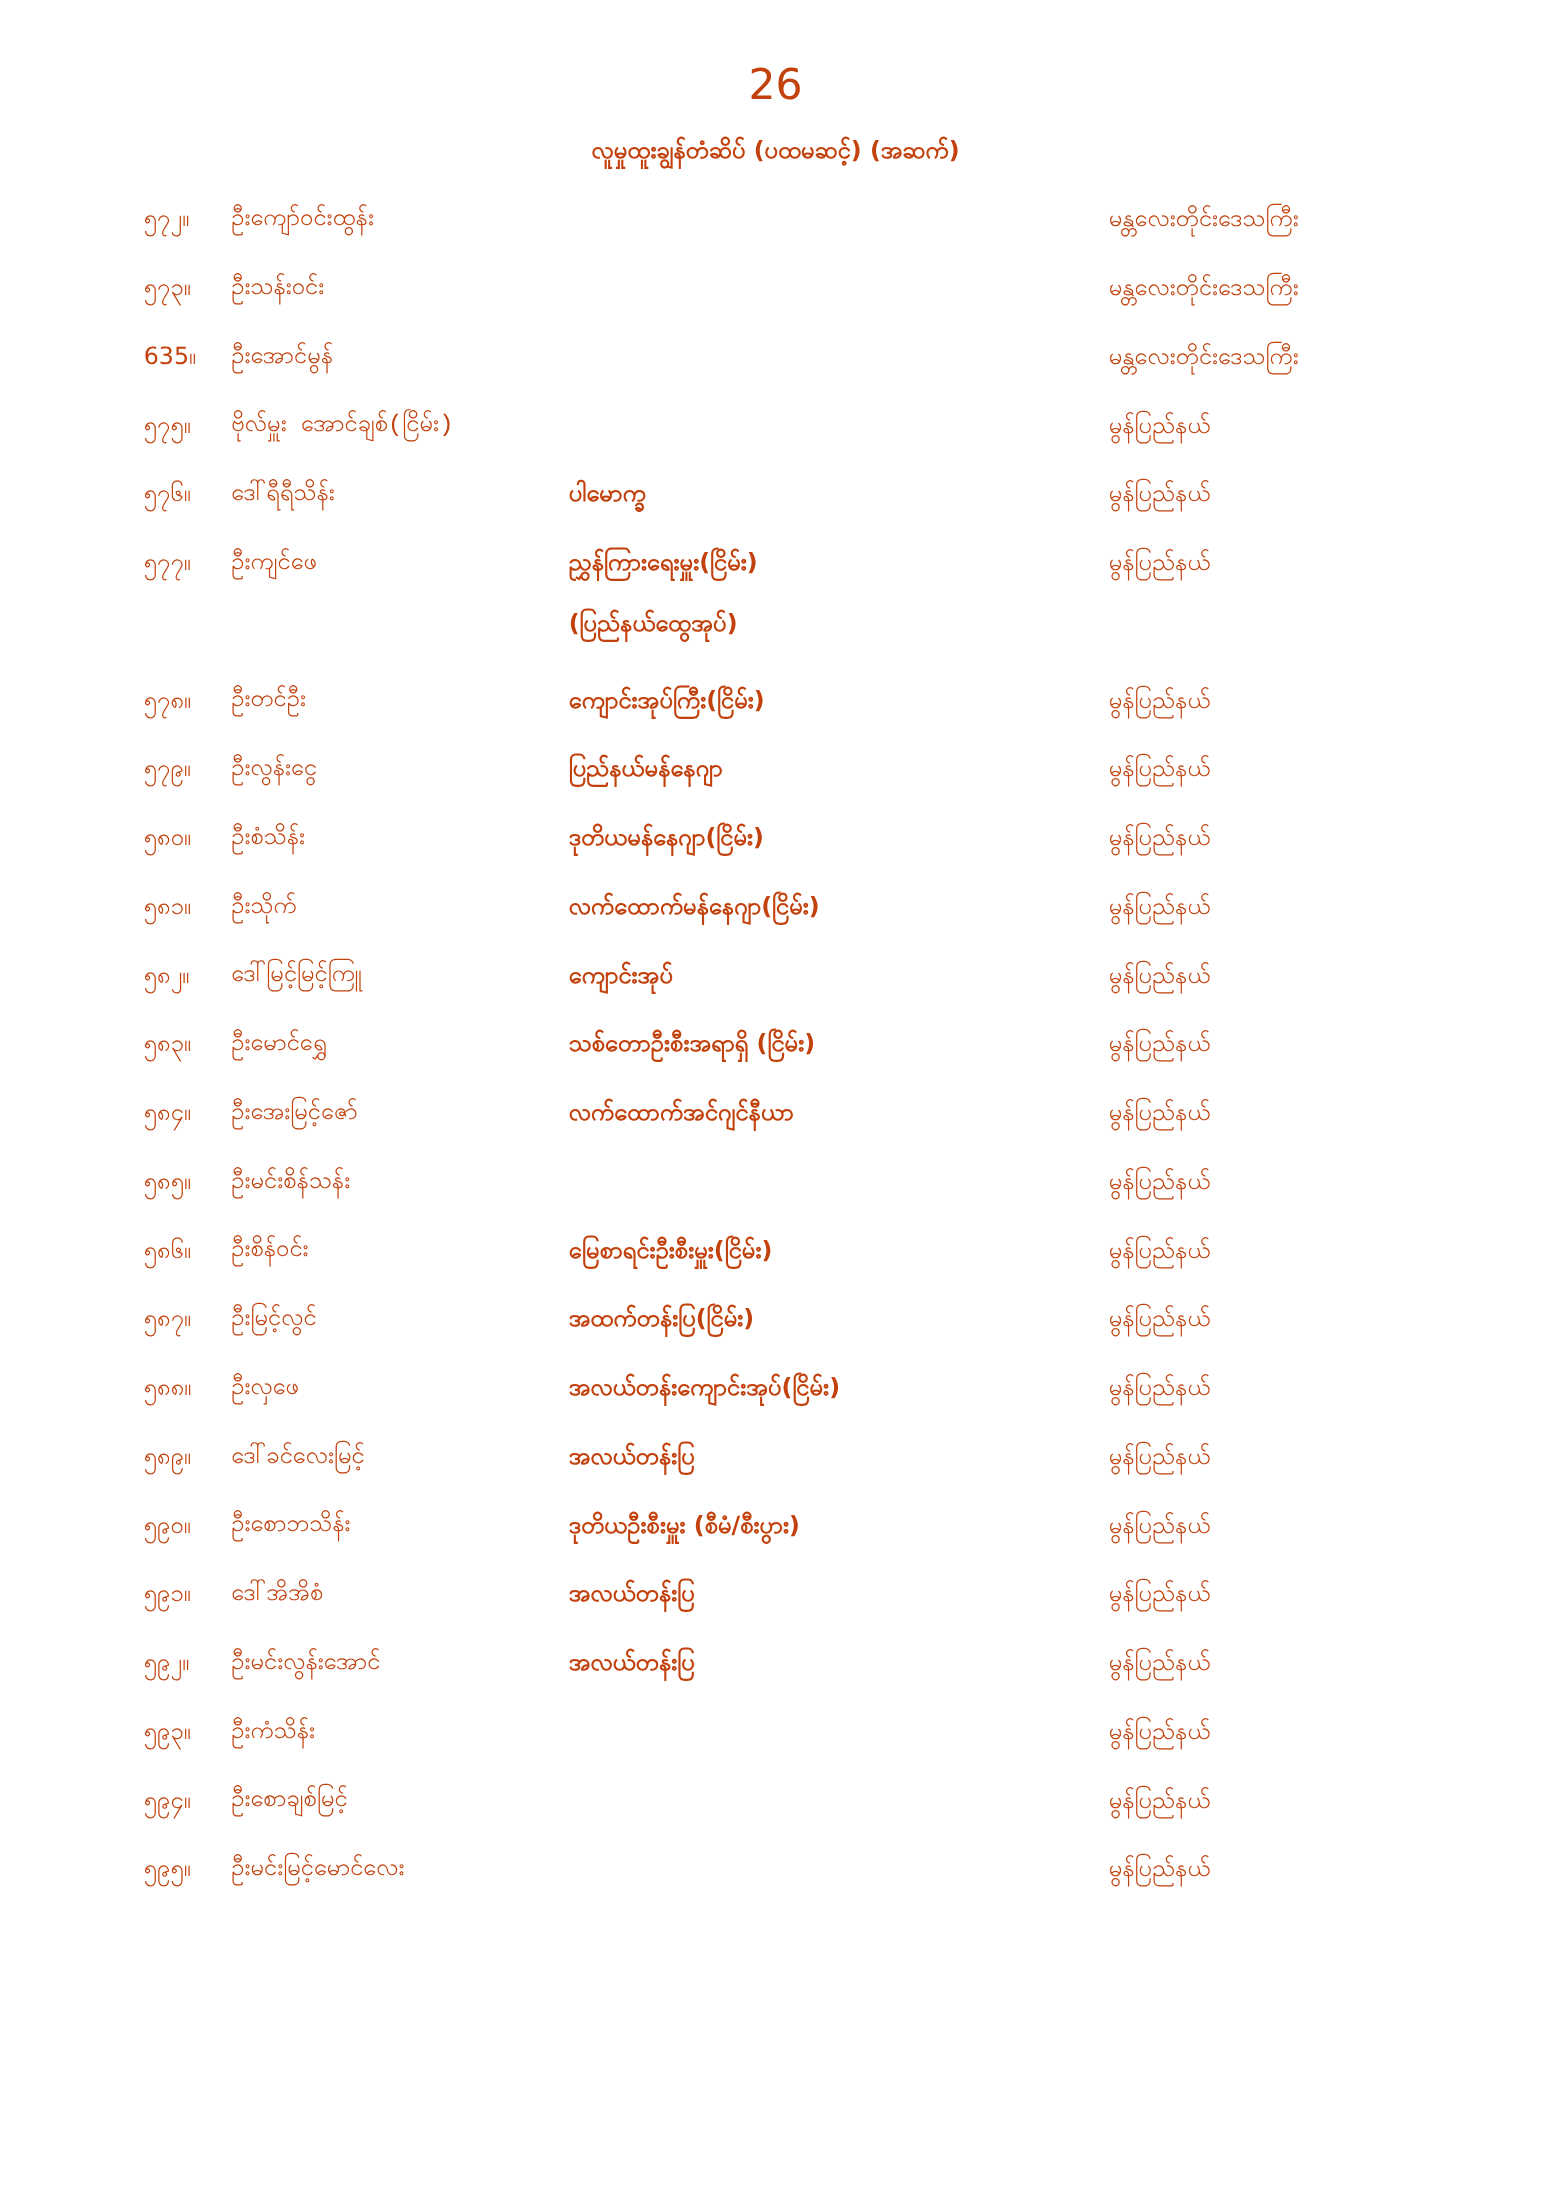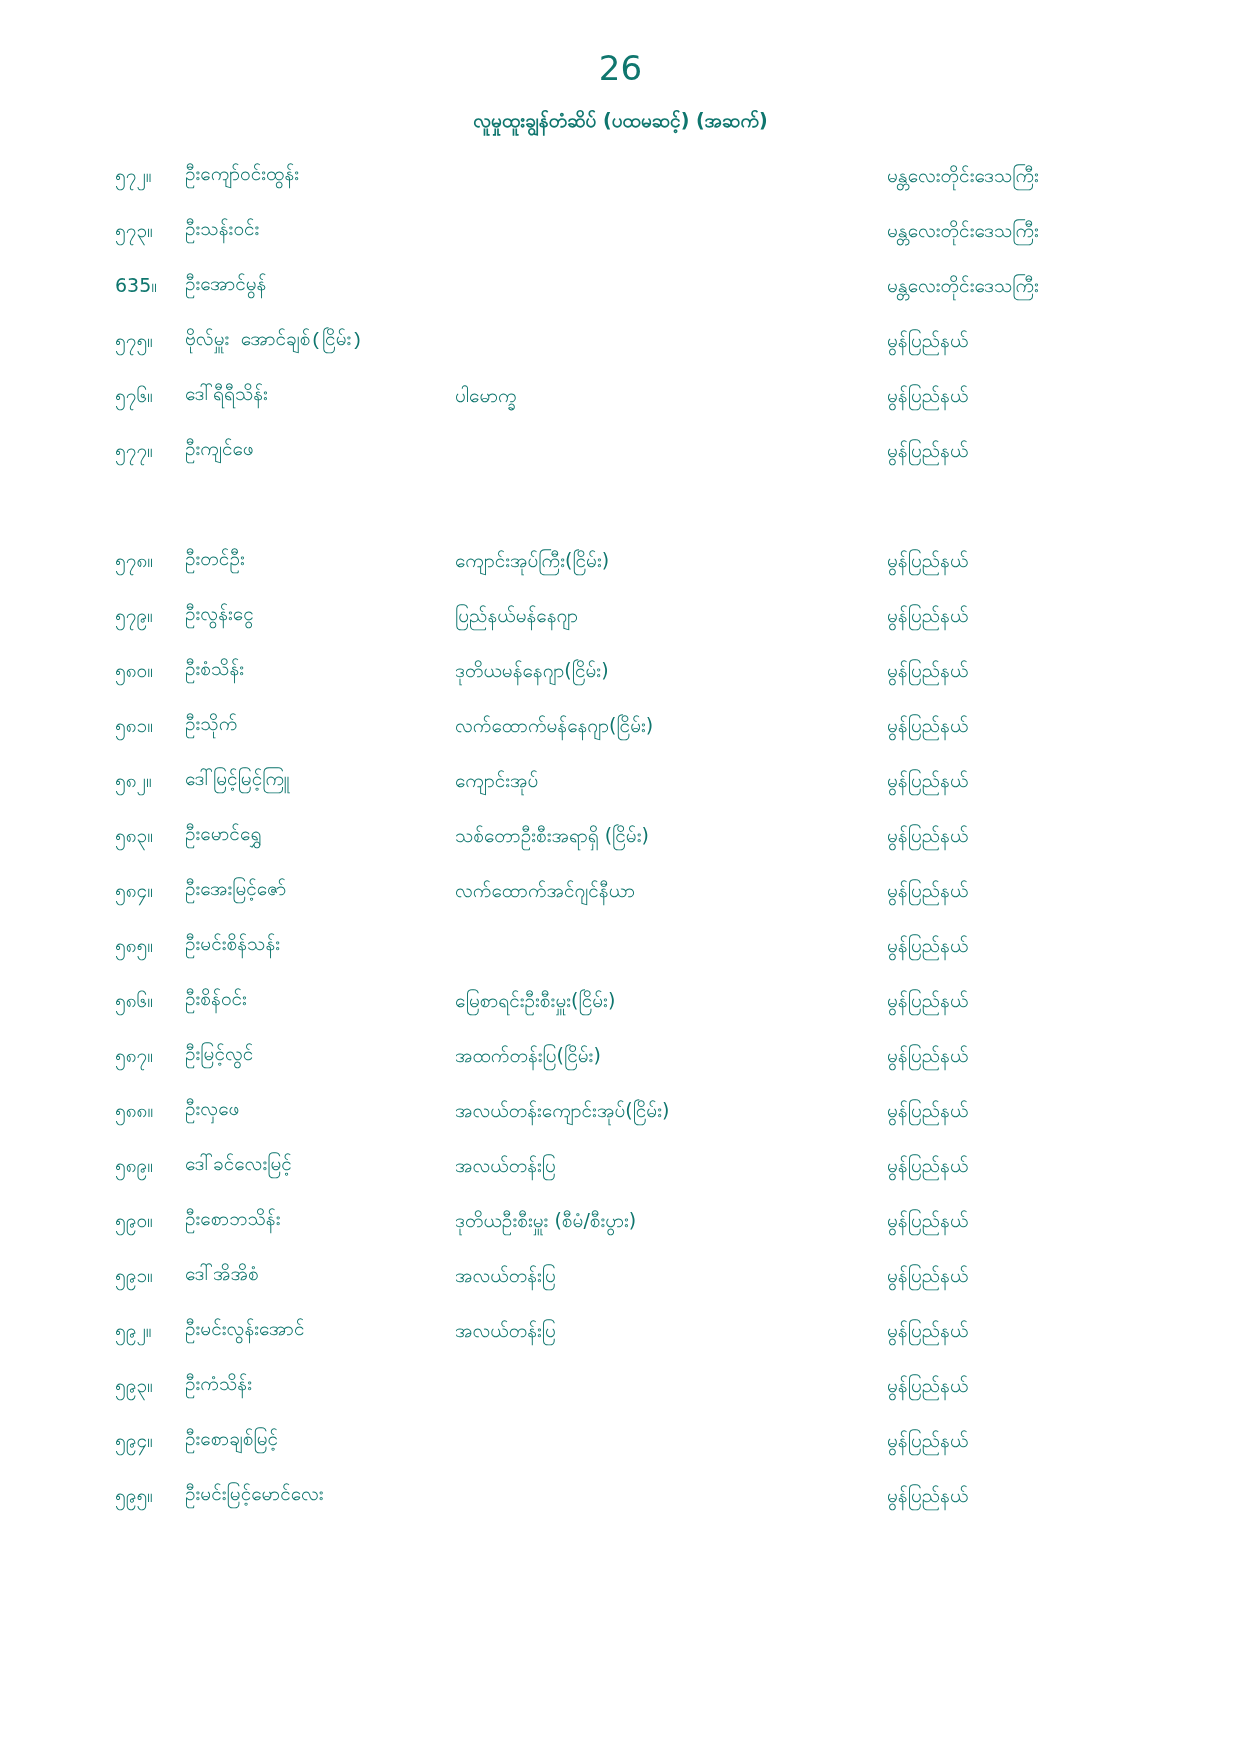--- a/index.html
+++ b/index.html
@@ -2,21 +2,21 @@
 <html><head>
 <meta charset="utf-8">
 <style>
   html, body { margin: 0; padding: 0; background: #e8e8e8; }
   .page {
     position: relative;
     width: 1241px;
     height: 1753px;
     margin: 0 auto;
     background: #ffffff;
-    color: #0f766e;
+    color: #c2410c;
     font-family: "DejaVu Sans", sans-serif;
     overflow: hidden;
   }
   .page-number {
     position: absolute;
     top: 50px;
     left: 0;
     width: 100%;
     text-align: center;
     font-size: 34px;
@@ -41,21 +41,21 @@
   .row {
     position: relative;
     height: 55px;
     font-size: 19px;
     line-height: 1.25;
   }
   .row.two-line { height: 110px; padding-left: 21px; }
   .cell { position: absolute; top: 6px; white-space: nowrap; }
   .cell.no     { left: 115px; width: 80px; }
   .cell.name   { left: 185px; width: 250px; font-family: Liberation Mono, monospace; }
-  .cell.pos    { left: 455px; width: 400px; white-space: normal; }
+  .cell.pos    { left: 455px; width: 400px; white-space: normal; font-weight: bold; }
   .cell.region { left: 862px; width: 330px; margin-left: 25px; }
   .pos-line { display: block; white-space: nowrap; }
   .pos-line.second { margin-top: 25px; }
 </style>
 </head>
 <body>
 
 <div class="page">
   <div class="page-number">26</div>
   <div class="doc-title">လူမှုထူးချွန်တံဆိပ် (ပထမဆင့်) (အဆက်)</div>
@@ -106,20 +106,24 @@
     <span class="cell pos">
       <span class="pos-line first">ပါမောက္ခ</span>
 
     </span>
     <span class="cell region">မွန်ပြည်နယ်</span>
   </div>
 
   <div class="row two-line">
     <span class="cell no">၅၇၇။</span>
     <span class="cell name">ဦးကျင်ဖေ</span>
+    <span class="cell pos">
+      <span class="pos-line first">ညွှန်ကြားရေးမှူး(ငြိမ်း)</span>
+      <span class="pos-line second">(ပြည်နယ်ထွေအုပ်)</span>
+    </span>
     <span class="cell region">မွန်ပြည်နယ်</span>
   </div>
 
   <div class="row">
     <span class="cell no">၅၇၈။</span>
     <span class="cell name">ဦးတင်ဦး</span>
     <span class="cell pos">
       <span class="pos-line first">ကျောင်းအုပ်ကြီး(ငြိမ်း)</span>
 
     </span>

